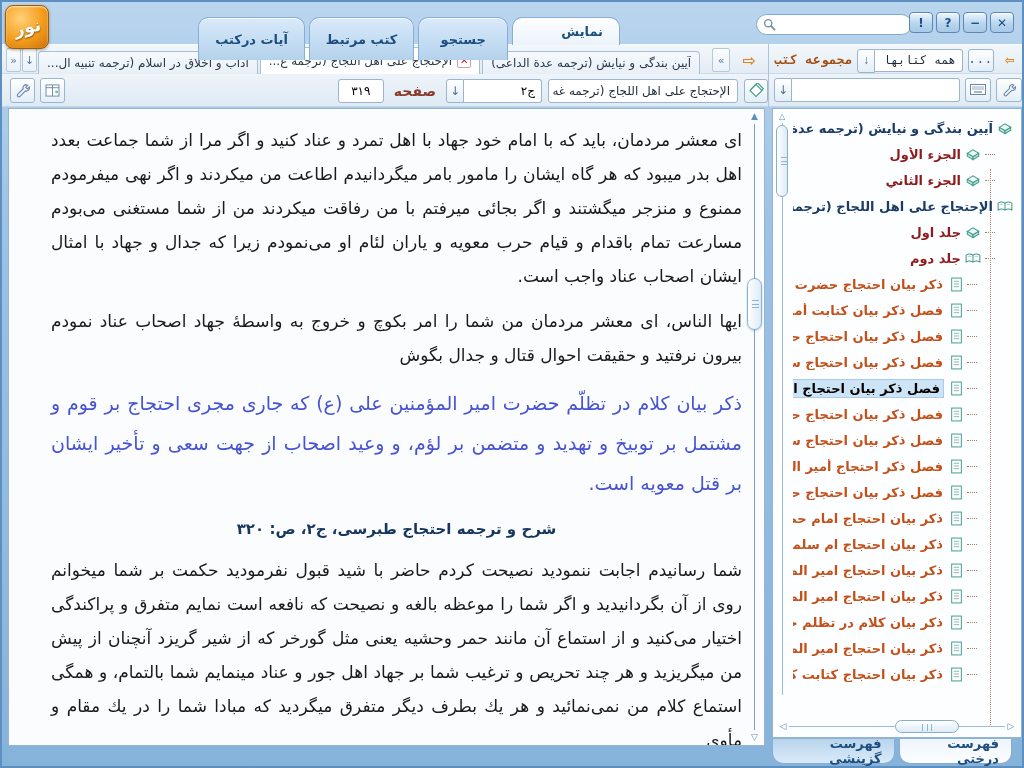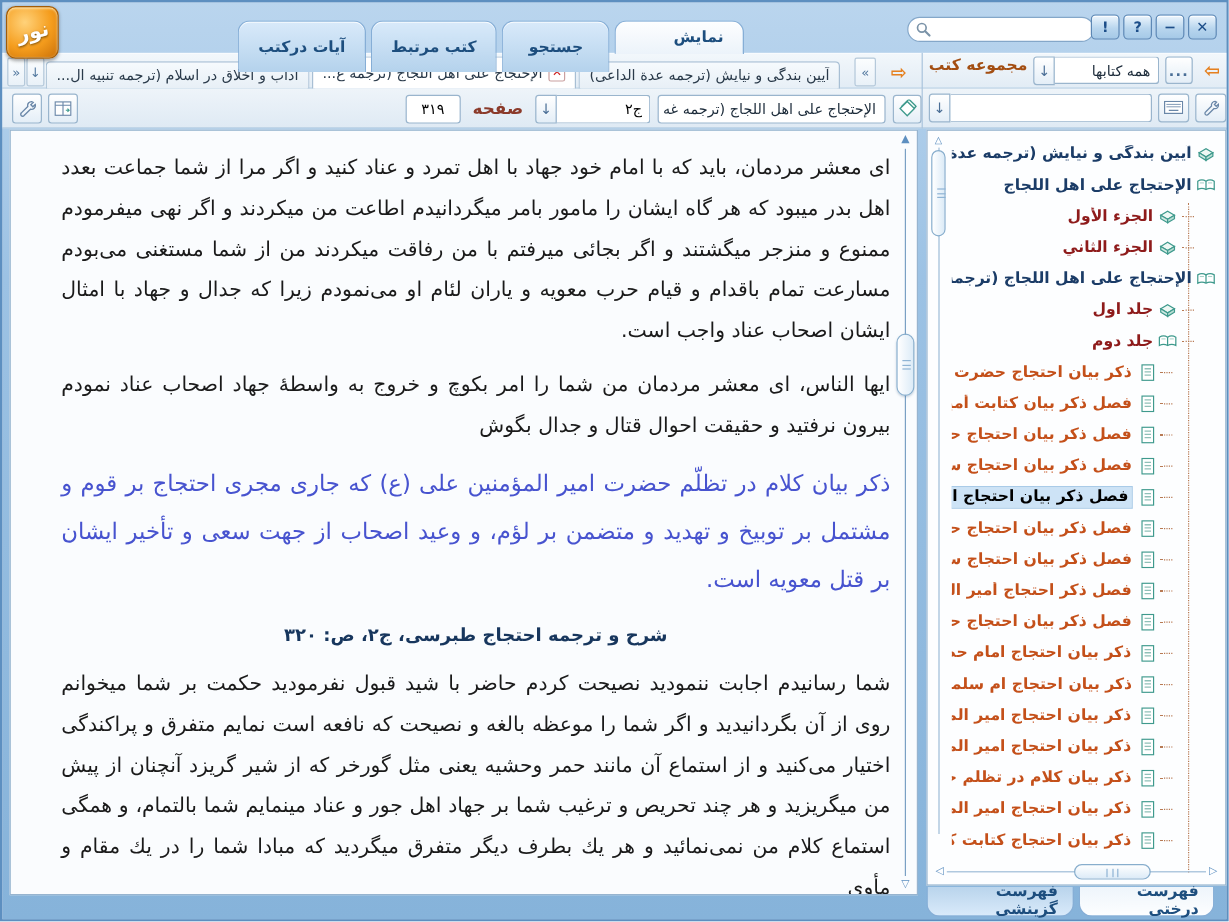--- a/index.html
+++ b/index.html
@@ -79,21 +79,21 @@
     font-size:12px; padding:0 6px; outline:none; font-family:"DejaVu Sans",sans-serif; }
   .go-btn { width:18px; height:24px; border-radius:3px 0 0 3px; }
   .page-label { color:#8b3a2a; font-weight:bold; font-size:14px; padding:0 4px; }
   .page-input { width:46px; height:24px; border:1px solid #9ab5cd; border-radius:3px; font-size:12px;
     text-align:center; outline:none; font-family:"DejaVu Sans",sans-serif; }
   .tool-left-1 { position:absolute; top:76px; left:8px;  width:25px; height:25px; }
   .tool-left-2 { position:absolute; top:76px; left:38px; width:25px; height:25px; }
 
   
   .side-row1 { position:absolute; top:45px; left:772px; width:248px; height:26px;
-    display:flex; flex-direction:row-reverse; align-items:flex-start; gap:5px; }
+    display:flex; flex-direction:row-reverse; align-items:center; gap:5px;font-family:Liberation Mono, monospace; }
   .coll-label { color:#a34e12; font-weight:bold; font-size:13px; white-space:nowrap; }
   .coll-select { width:118px; height:23px; display:flex; flex-direction:row; }
   .coll-value { flex:1; background:#fff; border:1px solid #9ab5cd; border-left:none; border-radius:0 3px 3px 0;
     font-size:12px; color:#1c2b3a; display:flex; align-items:center; padding:0 6px; white-space:nowrap; overflow:hidden; }
   .more-btn { width:26px; height:23px; font-weight:bold; letter-spacing:1px; }
   .side-row2 { position:absolute; top:75px; left:772px; width:248px; height:25px;
     display:flex; flex-direction:row-reverse; align-items:center; gap:5px; }
   .side-search { flex:1; height:24px; display:flex; flex-direction:row; }
   .side-search input { flex:1; border:1px solid #9ab5cd; border-left:none; border-radius:0 3px 3px 0;
     outline:none; font-size:12px; padding:0 6px; }
@@ -339,94 +339,81 @@
           <span class="ticon ic-book-closed">
             <svg width="16" height="15" viewBox="0 0 14 13">
               <path d="M2 5.5 L7 2.5 L12 5.5 L7 8.5 Z" fill="#eef8f4" stroke="#3f9a8d" stroke-width=".9"></path>
               <path d="M2 5.5 L7 8.5 L7 11 L2 8 Z" fill="#cfe9e2" stroke="#3f9a8d" stroke-width=".9"></path>
               <path d="M12 5.5 L7 8.5 L7 11 L12 8 Z" fill="#b9ded4" stroke="#3f9a8d" stroke-width=".9"></path>
             </svg>
           </span>
 
           <span class="tlabel">آیین بندگی و نیایش (ترجمه عدة ال</span>
         </div>
+        <div class="tree-item lv1 ic-book-closed c-maroon">
+          <span class="connector"></span>
+          <span class="ticon ic-book-closed">
+            <svg width="16" height="15" viewBox="0 0 14 13">
+              <path d="M2 5.5 L7 2.5 L12 5.5 L7 8.5 Z" fill="#eef8f4" stroke="#3f9a8d" stroke-width=".9"></path>
+              <path d="M2 5.5 L7 8.5 L7 11 L2 8 Z" fill="#cfe9e2" stroke="#3f9a8d" stroke-width=".9"></path>
+              <path d="M12 5.5 L7 8.5 L7 11 L12 8 Z" fill="#b9ded4" stroke="#3f9a8d" stroke-width=".9"></path>
+            </svg>
+          </span>
+
+          <span class="tlabel">الجزء الأول</span>
+        </div>
+        <div class="tree-item lv1 ic-book-closed c-maroon">
+          <span class="connector"></span>
+          <span class="ticon ic-book-closed">
+            <svg width="16" height="15" viewBox="0 0 14 13">
+              <path d="M2 5.5 L7 2.5 L12 5.5 L7 8.5 Z" fill="#eef8f4" stroke="#3f9a8d" stroke-width=".9"></path>
+              <path d="M2 5.5 L7 8.5 L7 11 L2 8 Z" fill="#cfe9e2" stroke="#3f9a8d" stroke-width=".9"></path>
+              <path d="M12 5.5 L7 8.5 L7 11 L12 8 Z" fill="#b9ded4" stroke="#3f9a8d" stroke-width=".9"></path>
+            </svg>
+          </span>
+
+          <span class="tlabel">الجزء الثاني</span>
+        </div>
         <div class="tree-item lv0 ic-book-open c-navy">
 
           <span class="ticon ic-book-open">
             <svg width="16" height="15" viewBox="0 0 14 12">
               <path d="M1 3 Q4 1 7 3 Q10 1 13 3 L13 9 Q10 7.4 7 9 Q4 7.4 1 9 Z" fill="#ffffff" stroke="#3f9a8d" stroke-width=".9"></path>
               <line x1="7" y1="3" x2="7" y2="9" stroke="#3f9a8d" stroke-width=".9"></line>
               <line x1="2.5" y1="4.2" x2="5.5" y2="4.2" stroke="#9fccc2" stroke-width=".7"></line>
               <line x1="8.5" y1="4.2" x2="11.5" y2="4.2" stroke="#9fccc2" stroke-width=".7"></line>
             </svg>
           </span>
 
-          <span class="tlabel">الإحتجاج علی اهل اللجاج</span>
+          <span class="tlabel">الإحتجاج علی اهل اللجاج (ترجمه ع</span>
         </div>
         <div class="tree-item lv1 ic-book-closed c-maroon">
           <span class="connector"></span>
           <span class="ticon ic-book-closed">
             <svg width="16" height="15" viewBox="0 0 14 13">
               <path d="M2 5.5 L7 2.5 L12 5.5 L7 8.5 Z" fill="#eef8f4" stroke="#3f9a8d" stroke-width=".9"></path>
               <path d="M2 5.5 L7 8.5 L7 11 L2 8 Z" fill="#cfe9e2" stroke="#3f9a8d" stroke-width=".9"></path>
               <path d="M12 5.5 L7 8.5 L7 11 L12 8 Z" fill="#b9ded4" stroke="#3f9a8d" stroke-width=".9"></path>
             </svg>
           </span>
 
-          <span class="tlabel">الجزء الأول</span>
-        </div>
-        <div class="tree-item lv1 ic-book-closed c-maroon">
-          <span class="connector"></span>
-          <span class="ticon ic-book-closed">
-            <svg width="16" height="15" viewBox="0 0 14 13">
-              <path d="M2 5.5 L7 2.5 L12 5.5 L7 8.5 Z" fill="#eef8f4" stroke="#3f9a8d" stroke-width=".9"></path>
-              <path d="M2 5.5 L7 8.5 L7 11 L2 8 Z" fill="#cfe9e2" stroke="#3f9a8d" stroke-width=".9"></path>
-              <path d="M12 5.5 L7 8.5 L7 11 L12 8 Z" fill="#b9ded4" stroke="#3f9a8d" stroke-width=".9"></path>
-            </svg>
-          </span>
-
-          <span class="tlabel">الجزء الثاني</span>
-        </div>
-        <div class="tree-item lv0 ic-book-open c-navy">
+          <span class="tlabel">جلد اول</span>
+        </div>
+        <div class="tree-item lv1 ic-book-open c-maroon">
+          <span class="connector"></span>
 
           <span class="ticon ic-book-open">
             <svg width="16" height="15" viewBox="0 0 14 12">
               <path d="M1 3 Q4 1 7 3 Q10 1 13 3 L13 9 Q10 7.4 7 9 Q4 7.4 1 9 Z" fill="#ffffff" stroke="#3f9a8d" stroke-width=".9"></path>
               <line x1="7" y1="3" x2="7" y2="9" stroke="#3f9a8d" stroke-width=".9"></line>
               <line x1="2.5" y1="4.2" x2="5.5" y2="4.2" stroke="#9fccc2" stroke-width=".7"></line>
               <line x1="8.5" y1="4.2" x2="11.5" y2="4.2" stroke="#9fccc2" stroke-width=".7"></line>
             </svg>
           </span>
 
-          <span class="tlabel">الإحتجاج علی اهل اللجاج (ترجمه ع</span>
-        </div>
-        <div class="tree-item lv1 ic-book-closed c-maroon">
-          <span class="connector"></span>
-          <span class="ticon ic-book-closed">
-            <svg width="16" height="15" viewBox="0 0 14 13">
-              <path d="M2 5.5 L7 2.5 L12 5.5 L7 8.5 Z" fill="#eef8f4" stroke="#3f9a8d" stroke-width=".9"></path>
-              <path d="M2 5.5 L7 8.5 L7 11 L2 8 Z" fill="#cfe9e2" stroke="#3f9a8d" stroke-width=".9"></path>
-              <path d="M12 5.5 L7 8.5 L7 11 L12 8 Z" fill="#b9ded4" stroke="#3f9a8d" stroke-width=".9"></path>
-            </svg>
-          </span>
-
-          <span class="tlabel">جلد اول</span>
-        </div>
-        <div class="tree-item lv1 ic-book-open c-maroon">
-          <span class="connector"></span>
-
-          <span class="ticon ic-book-open">
-            <svg width="16" height="15" viewBox="0 0 14 12">
-              <path d="M1 3 Q4 1 7 3 Q10 1 13 3 L13 9 Q10 7.4 7 9 Q4 7.4 1 9 Z" fill="#ffffff" stroke="#3f9a8d" stroke-width=".9"></path>
-              <line x1="7" y1="3" x2="7" y2="9" stroke="#3f9a8d" stroke-width=".9"></line>
-              <line x1="2.5" y1="4.2" x2="5.5" y2="4.2" stroke="#9fccc2" stroke-width=".7"></line>
-              <line x1="8.5" y1="4.2" x2="11.5" y2="4.2" stroke="#9fccc2" stroke-width=".7"></line>
-            </svg>
-          </span>
-
           <span class="tlabel">جلد دوم</span>
         </div>
         <div class="tree-item lv2 ic-page c-orange">
           <span class="connector"></span>
 
           <span class="ticon ic-page">
             <svg width="13" height="15" viewBox="0 0 12 14">
               <rect x="1.5" y="1" width="9" height="12" fill="#fff" stroke="#3f9a8d" stroke-width=".9"></rect>
               <line x1="3.5" y1="4" x2="8.5" y2="4" stroke="#8fc0b8"></line>
               <line x1="3.5" y1="6.5" x2="8.5" y2="6.5" stroke="#8fc0b8"></line>

